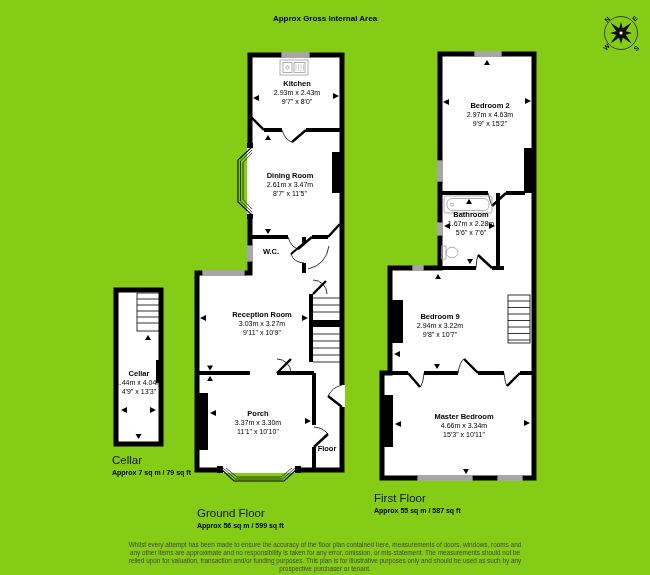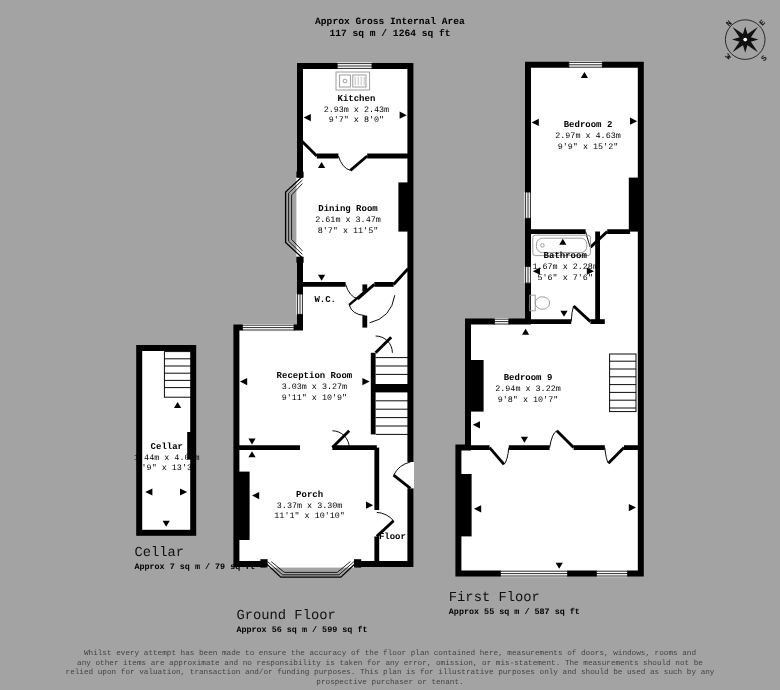--- a/index.html
+++ b/index.html
@@ -1,38 +1,37 @@
 <!DOCTYPE html>
 <html><head>
 <meta charset="utf-8">
 <style>
   html,body{margin:0;padding:0;background:#fff;}
-  .canvas{position:relative;width:650px;height:575px;background:#a3a3a3;overflow:hidden;
-          font-family:Liberation Mono, monospace;color:#000;}
+  .canvas{position:relative;width:650px;height:575px;background:#84cc16;overflow:hidden;
+          font-family:Liberation Sans, sans-serif;color:#000;}
   .abs{position:absolute;}
   .header{position:absolute;left:175px;top:14px;width:300px;text-align:center;
           font-weight:bold;font-size:8px;line-height:9.5px;}
   .room-label{position:absolute;text-align:center;}
   .room-name{font-weight:bold;font-size:7.5px;line-height:9px;}
   .room-dim{font-size:7px;line-height:9px;}
   .caption{position:absolute;}
   .caption-title{font-size:11.5px;line-height:13px;color:#111;}
   .caption-area{font-size:7px;font-weight:bold;margin-top:2px;}
   .disclaimer{position:absolute;left:50px;top:541px;width:550px;text-align:center;
               font-size:6.4px;line-height:8px;color:#444;}
   svg{display:block;}
 </style>
 </head>
 <body>
 
 <div class="canvas">
 
   <div class="header">
     <div>Approx Gross Internal Area</div>
-    <div>117 sq m / 1264 sq ft</div>
   </div>
 
   <svg class="abs" style="left:596px;top:8px" width="50" height="50" viewBox="0 0 50 50">
     <circle cx="25" cy="25" r="16.5" fill="none" stroke="#222" stroke-width="0.8"></circle>
     <polygon points="35.6,14.4 28.5,25 35.6,35.6 25,28.5 14.4,35.6 21.5,25 14.4,14.4 25,21.5" fill="#111"></polygon>
     <polygon points="25,14 27.5,22.5 36,25 27.5,27.5 25,36 22.5,27.5 14,25 22.5,22.5" fill="#111"></polygon>
     <circle cx="25" cy="25" r="2" fill="#fff" stroke="#000" stroke-width="0.8"></circle>
     <g transform="rotate(-45 25 25)" font-size="6.5" font-weight="bold" fill="#111" text-anchor="middle">
       <text x="25" y="8">N</text>
       <text x="45" y="27">E</text>
@@ -280,20 +279,25 @@
   <div class="room-label" style="left:421px;top:210px;width:100px">
     <div class="room-name">Bathroom</div>
     <div class="room-dim">1.67m x 2.28m</div>
     <div class="room-dim">5'6" x 7'6"</div>
   </div>
   <div class="room-label" style="left:390px;top:312px;width:100px">
     <div class="room-name">Bedroom 9</div>
     <div class="room-dim">2.94m x 3.22m</div>
     <div class="room-dim">9'8" x 10'7"</div>
   </div>
+  <div class="room-label" style="left:404px;top:412px;width:120px">
+    <div class="room-name">Master Bedroom</div>
+    <div class="room-dim">4.66m x 3.34m</div>
+    <div class="room-dim">15'3" x 10'11"</div>
+  </div>
 
   <div class="caption" style="left:112px;top:454px">
     <div class="caption-title">Cellar</div>
     <div class="caption-area">Approx 7 sq m / 79 sq ft</div>
   </div>
   <div class="caption" style="left:197px;top:507px">
     <div class="caption-title">Ground Floor</div>
     <div class="caption-area">Approx 56 sq m / 599 sq ft</div>
   </div>
   <div class="caption" style="left:374px;top:492px">

